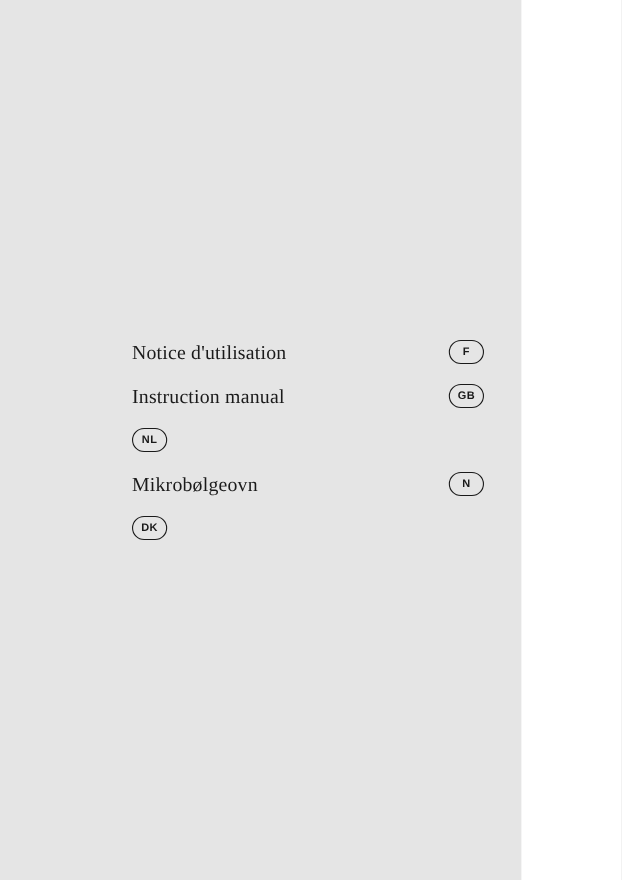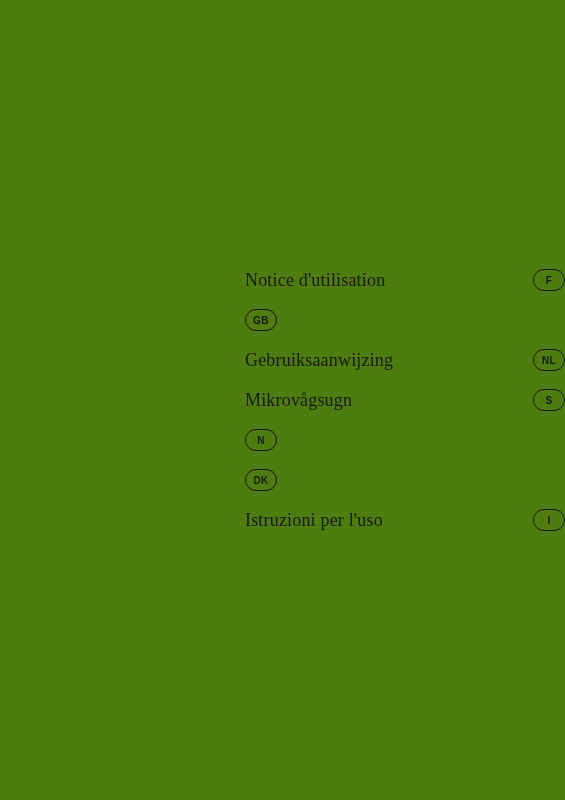--- a/index.html
+++ b/index.html
@@ -10,27 +10,27 @@
 
     body {
       width: 565px;
       height: 800px;
       background-color: #ffffff;
       font-family: 'Georgia', 'Times New Roman', serif;
       overflow: hidden;
     }
 
     .page {
-      width: 565px;
+      width: 474px;
       height: 800px;
-      background: #4d7c0f;
+      background: #e5e5e5;
       display: flex;
       flex-direction: column;
       justify-content: center;
-      align-items: flex-end;
+      align-items: flex-start;
       padding-left: 120px;
       padding-top: 0;
     }
 
     .manual-list {
       display: flex;
       flex-direction: column;
       gap: 0px;
     }
 
@@ -75,34 +75,27 @@
 </head>
 <body>
 
 <div class="page">
   <div class="manual-list" id="manual-list">
   <div class="manual-item">
         <span class="manual-label">Notice d'utilisation</span>
         <span class="lang-badge">F</span>
       </div>
       <div class="manual-item">
+        <span class="manual-label">Instruction manual</span>
         <span class="lang-badge">GB</span>
       </div>
       <div class="manual-item">
-        <span class="manual-label">Gebruiksaanwijzing</span>
         <span class="lang-badge">NL</span>
       </div>
       <div class="manual-item">
-        <span class="manual-label">Mikrovågsugn</span>
-        <span class="lang-badge">S</span>
-      </div>
-      <div class="manual-item">
+        <span class="manual-label">Mikrobølgeovn</span>
         <span class="lang-badge">N</span>
       </div>
       <div class="manual-item">
         <span class="lang-badge">DK</span>
       </div>
-      <div class="manual-item">
-        <span class="manual-label">Istruzioni per l'uso</span>
-        <span class="lang-badge">I</span>
-      </div>
     </div>
 </div>
 
 </body></html>

